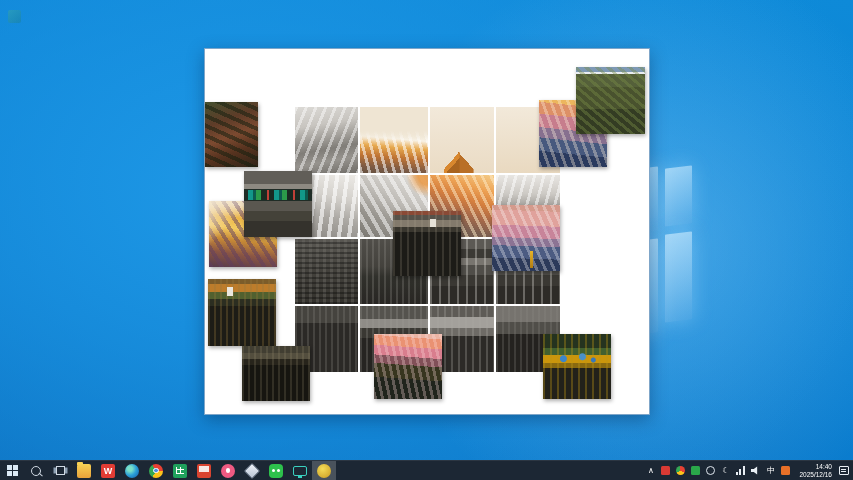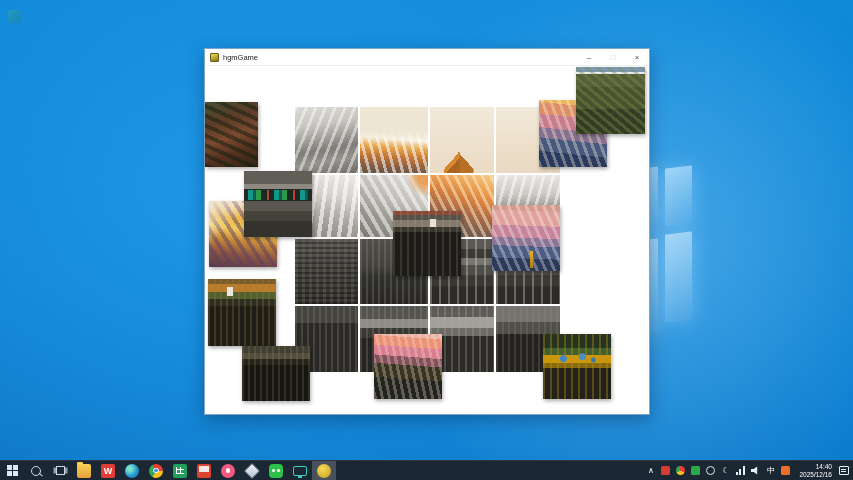--- a/index.html
+++ b/index.html
@@ -222,27 +222,20 @@
         <div class="piece bg-temple" style="left: 39px; top: 122px; width: 68px; height: 66px;"></div>
         <div class="piece bg-ridge" style="left: 334px; top: 51px; width: 68px; height: 67px;"></div>
         <div class="piece bg-trees" style="left: 371px; top: 18px; width: 69px; height: 67px;"></div>
         <div class="piece bg-shoref" style="left: 3px; top: 230px; width: 68px; height: 67px;"></div>
         <div class="piece bg-lakeg" style="left: 37px; top: 297px; width: 68px; height: 55px;"></div>
         <div class="piece bg-pagoda" style="left: 287px; top: 156px; width: 68px; height: 66px;"></div>
         <div class="piece bg-templelake" style="left: 188px; top: 162px; width: 68px; height: 65px;"></div>
         <div class="piece bg-sunseth" style="left: 169px; top: 285px; width: 68px; height: 65px;"></div>
         <div class="piece bg-shorei" style="left: 338px; top: 285px; width: 68px; height: 65px;"></div>
       </div>
-    <div class="titlebar">
-      <span class="app-ico"></span>
-      <span class="title-text">hgmGame</span>
-      <span class="winbtn">–</span>
-      <span class="winbtn max">□</span>
-      <span class="winbtn">×</span>
-    </div>
   </div>
 
   <div class="taskbar">
     <div class="tbslot">
       <div class="startflag">
         <span></span>
           <span></span>
           <span></span>
           <span></span>
       </div>

